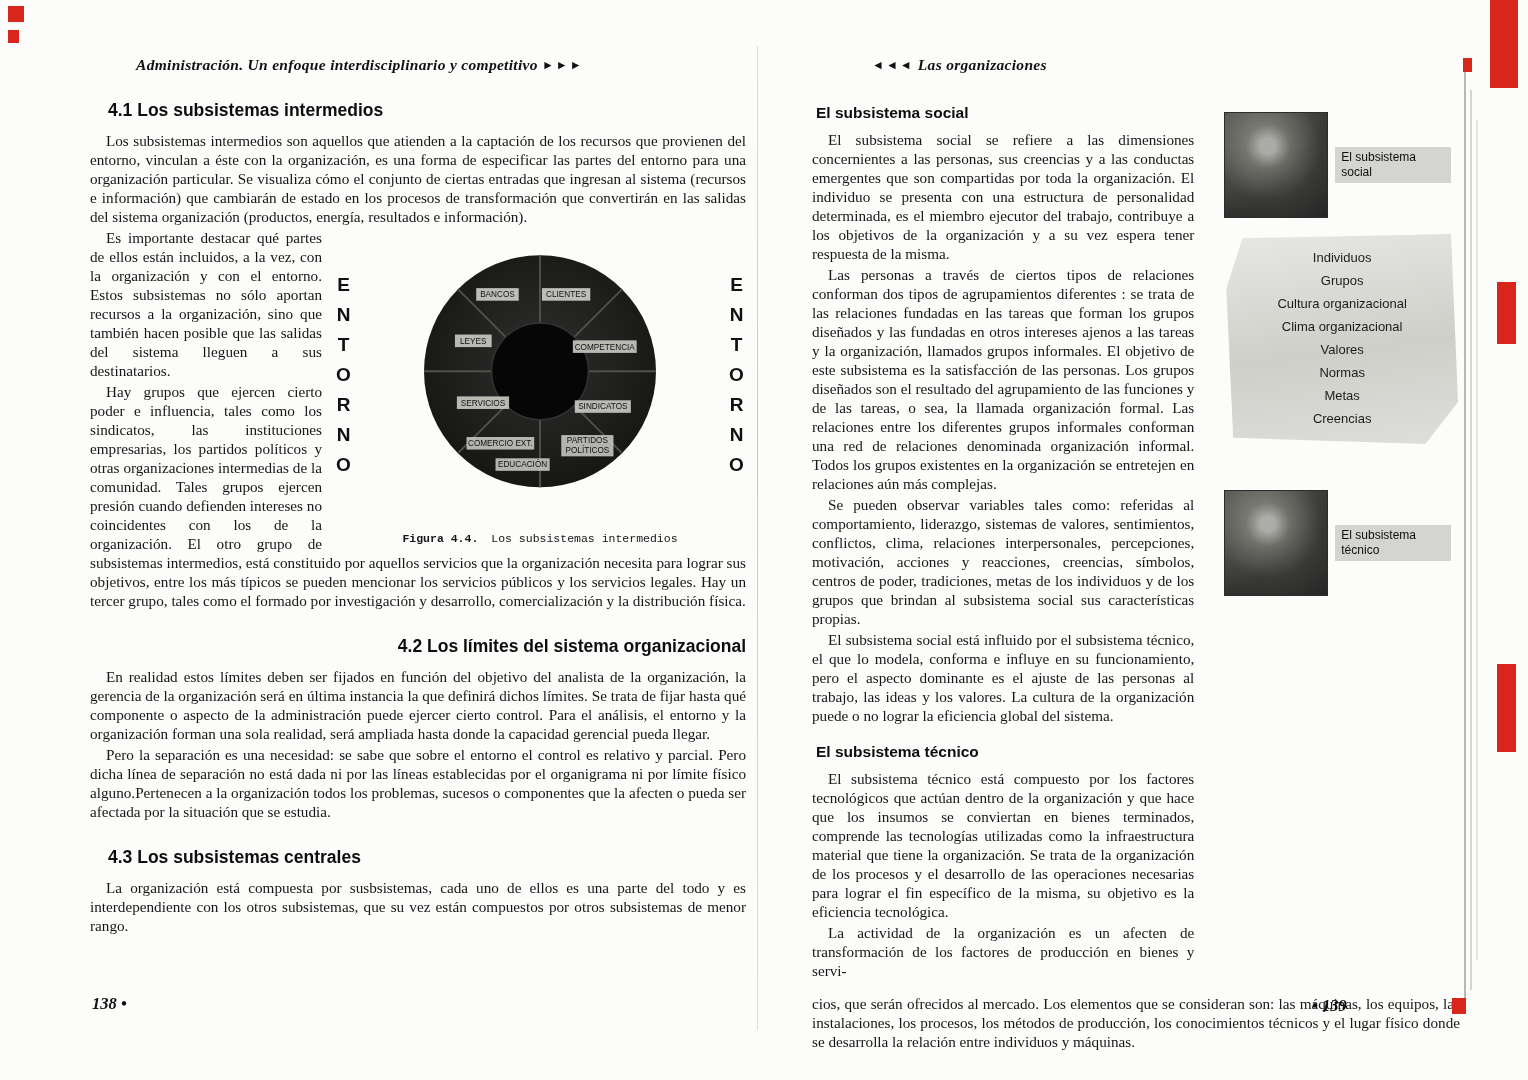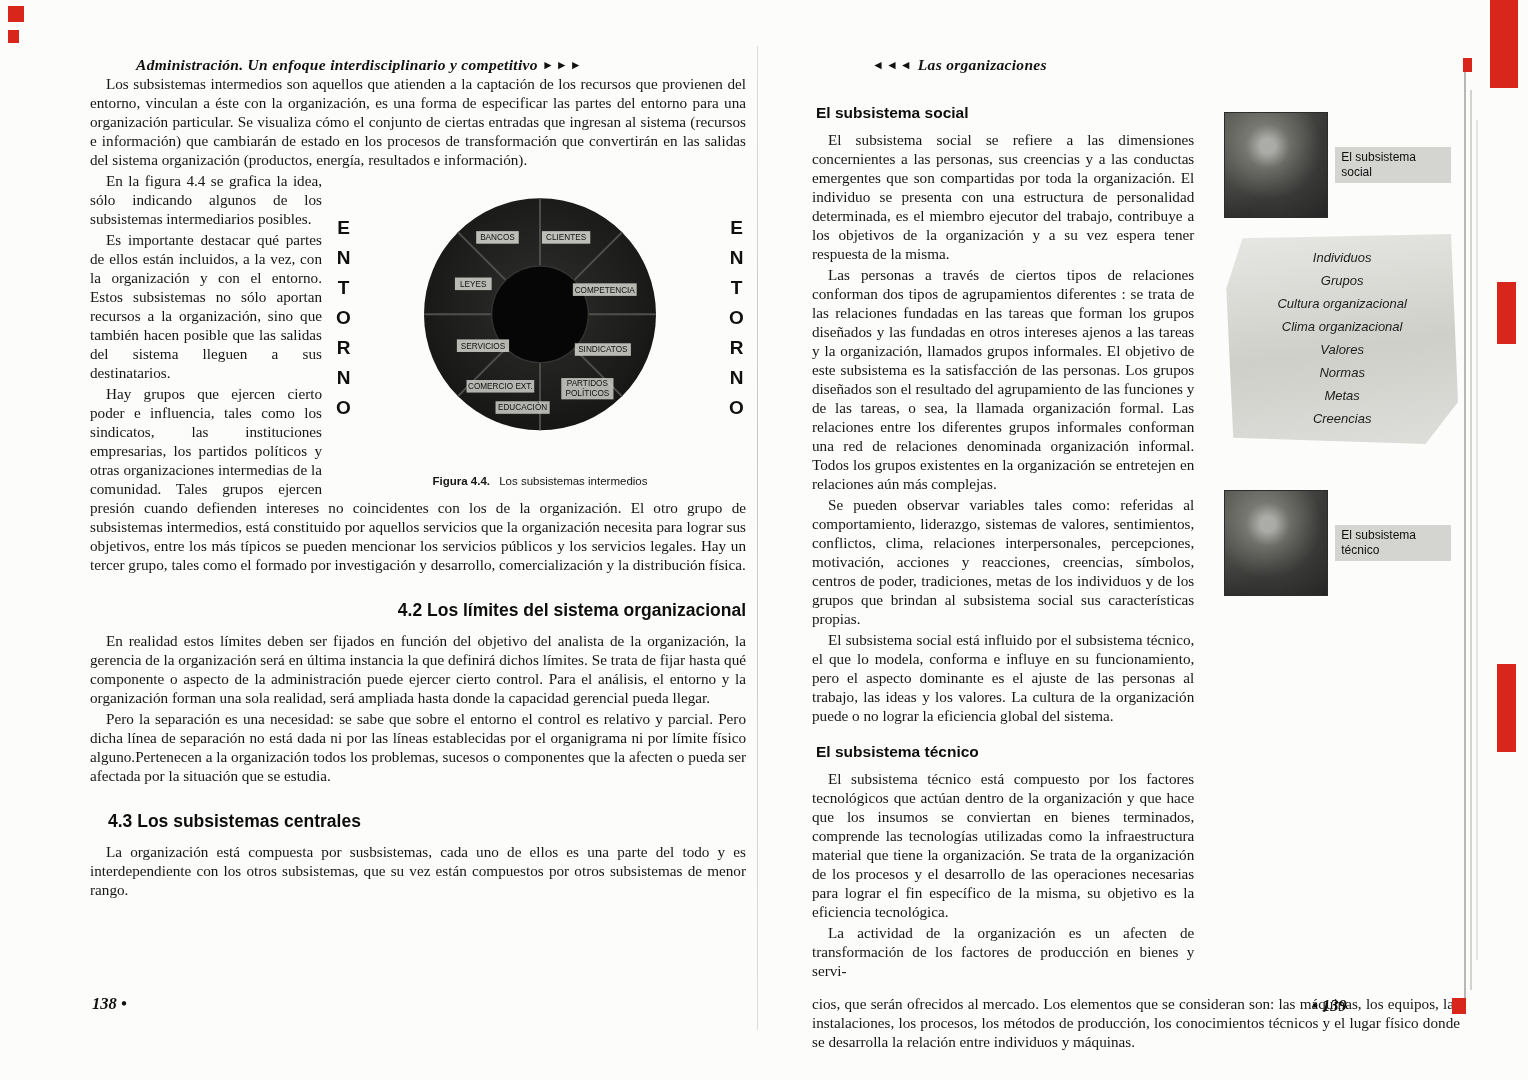--- a/index.html
+++ b/index.html
@@ -20,21 +20,21 @@
 
   
   #left-page{position:absolute;left:90px;top:56px;width:656px;}
   #left-page .runhead{padding-left:46px;}
 
   .fig{float:right;width:412px;margin:6px 0 4px 12px;}
   .fig-row{display:flex;align-items:center;justify-content:space-between;}
   .entorno{writing-mode:vertical-rl;text-orientation:upright;
            font-family:"Liberation Sans",sans-serif;font-weight:bold;font-size:19px;
            letter-spacing:9px;color:#101010;line-height:1;}
-  .fig-caption{text-align:center;font-family:Liberation Sans, sans-serif;font-size:11.5px;
+  .fig-caption{text-align:center;font-family:Liberation Mono, monospace;font-size:11.5px;
                margin-top:8px;color:#151515;}
   .fig-caption .cap-b{font-weight:bold;margin-right:6px;}
   .clear{clear:both;text-align:right;}
 
   
   #right-page{position:absolute;left:812px;top:56px;width:648px;}
   #right-page .runhead{padding-left:60px;}
   .cols{display:flex;gap:30px;margin-top:24px;}
   .maincol{width:386px;}
   .sidecol{width:238px;}
@@ -45,21 +45,21 @@
   .photo{width:102px;height:104px;flex:0 0 auto;border:1px solid #2c2c2c;
          background:#0c0c0c;
          background-image:radial-gradient(circle at 42% 32%, #9a9a96 0 8%, #565650 24%, #20201e 58%, #0a0a0a 100%),
                           linear-gradient(135deg,#3a3a36 0%,#111 60%);
          background-blend-mode:screen;}
   .photo-label{font-family:"Liberation Sans",sans-serif;font-size:12px;color:#0f0f0f;
                background:#d4d4d0;padding:3px 6px;line-height:1.25;max-width:104px;}
   .side-list{margin:16px 2px 0 2px;padding:12px 4px 14px 4px;text-align:center;
              font-family:"Liberation Sans",sans-serif;font-size:13px;color:#1c1c1c;
              background:linear-gradient(172deg,#e7e7e3 0%,#cfcfca 55%,#dededa 100%);
-             clip-path:polygon(7% 2%,97% 0,100% 80%,86% 100%,3% 97%,0 26%);font-style:italic;}
+             clip-path:polygon(7% 2%,97% 0,100% 80%,86% 100%,3% 97%,0 26%);}
   .side-item{line-height:23px;}
 
   .bottom-par{margin-top:12px;font-size:15.2px;line-height:19px;text-align:justify;text-indent:0;}
 
   
   .fold{position:absolute;left:757px;top:46px;width:1px;height:984px;
         background:linear-gradient(#c4c4c0,#9a9a96 40%,#c4c4c0);opacity:.55;}
   .edge-line{position:absolute;background:#b8b8b4;width:2px;}
   .red-mark{position:absolute;background:#d9261c;}
 </style>
@@ -68,20 +68,21 @@
 
 <div id="scan">
 
   <div id="left-page">
 
     <div class="runhead">
       <span>Administración. Un enfoque interdisciplinario y competitivo</span>
       <span class="arrows">►►►</span>
     </div>
 
+    <h2 class="sec-title">4.1 Los subsistemas intermedios</h2>
     <p class="body-p">Los subsistemas intermedios son aquellos que atienden a la captación de los recursos que provienen del entorno, vinculan a éste con la organización, es una forma de especificar las partes del entorno para una organización particular. Se visualiza cómo el conjunto de ciertas entradas que ingresan al sistema (recursos e información) que cambiarán de estado en los procesos de transformación que convertirán en las salidas del sistema organización (productos, energía, resultados e información).</p>
 
     <div class="fig">
       <div class="fig-row">
         <div class="entorno">ENTORNO</div>
         <svg width="290" height="290" viewBox="0 0 300 300">
           <defs>
             <radialGradient id="gdark" cx="50%" cy="45%" r="60%">
               <stop offset="0%" stop-color="#2e2e2c"></stop>
               <stop offset="60%" stop-color="#1f1f1d"></stop>
@@ -128,21 +129,20 @@
           </g>
         </svg>
         <div class="entorno">ENTORNO</div>
       </div>
       <div class="fig-caption">
         <span class="cap-b">Figura 4.4.</span>
         <span>Los subsistemas intermedios</span>
       </div>
     </div>
 
-    <p class="body-p">En la figura 4.4 se grafica la idea, sólo indicando algunos de los subsistemas intermediarios posibles.</p>
     <p class="body-p">Es importante destacar qué partes de ellos están incluidos, a la vez, con la organización y con el entorno. Estos subsistemas no sólo aportan recursos a la organización, sino que también hacen posible que las salidas del sistema lleguen a sus destinatarios.</p>
     <p class="body-p">Hay grupos que ejercen cierto poder e influencia, tales como los sindicatos, las instituciones empresarias, los partidos políticos y otras organizaciones intermedias de la comunidad. Tales grupos ejercen presión cuando defienden intereses no coincidentes con los de la organización. El otro grupo de subsistemas intermedios, está constituido por aquellos servicios que la organización necesita para lograr sus objetivos, entre los más típicos se pueden mencionar los servicios públicos y los servicios legales. Hay un tercer grupo, tales como el formado por investigación y desarrollo, comercialización y la distribución física.</p>
 
     <h2 class="sec-title clear">4.2 Los límites del sistema organizacional</h2>
     <p class="body-p">En realidad estos límites deben ser fijados en función del objetivo del analista de la organización, la gerencia de la organización será en última instancia la que definirá dichos límites. Se trata de fijar hasta qué componente o aspecto de la administración puede ejercer cierto control. Para el análisis, el entorno y la organización forman una sola realidad, será ampliada hasta donde la capacidad gerencial pueda llegar.</p>
     <p class="body-p">Pero la separación es una necesidad: se sabe que sobre el entorno el control es relativo y parcial. Pero dicha línea de separación no está dada ni por las líneas establecidas por el organigrama ni por límite físico alguno.Pertenecen a la organización todos los problemas, sucesos o componentes que la afecten o pueda ser afectada por la situación que se estudia.</p>
 
     <h2 class="sec-title">4.3 Los subsistemas centrales</h2>
     <p class="body-p">La organización está compuesta por susbsistemas, cada uno de ellos es una parte del todo y es interdependiente con los otros subsistemas, que su vez están compuestos por otros subsistemas de menor rango.</p>
   </div>

